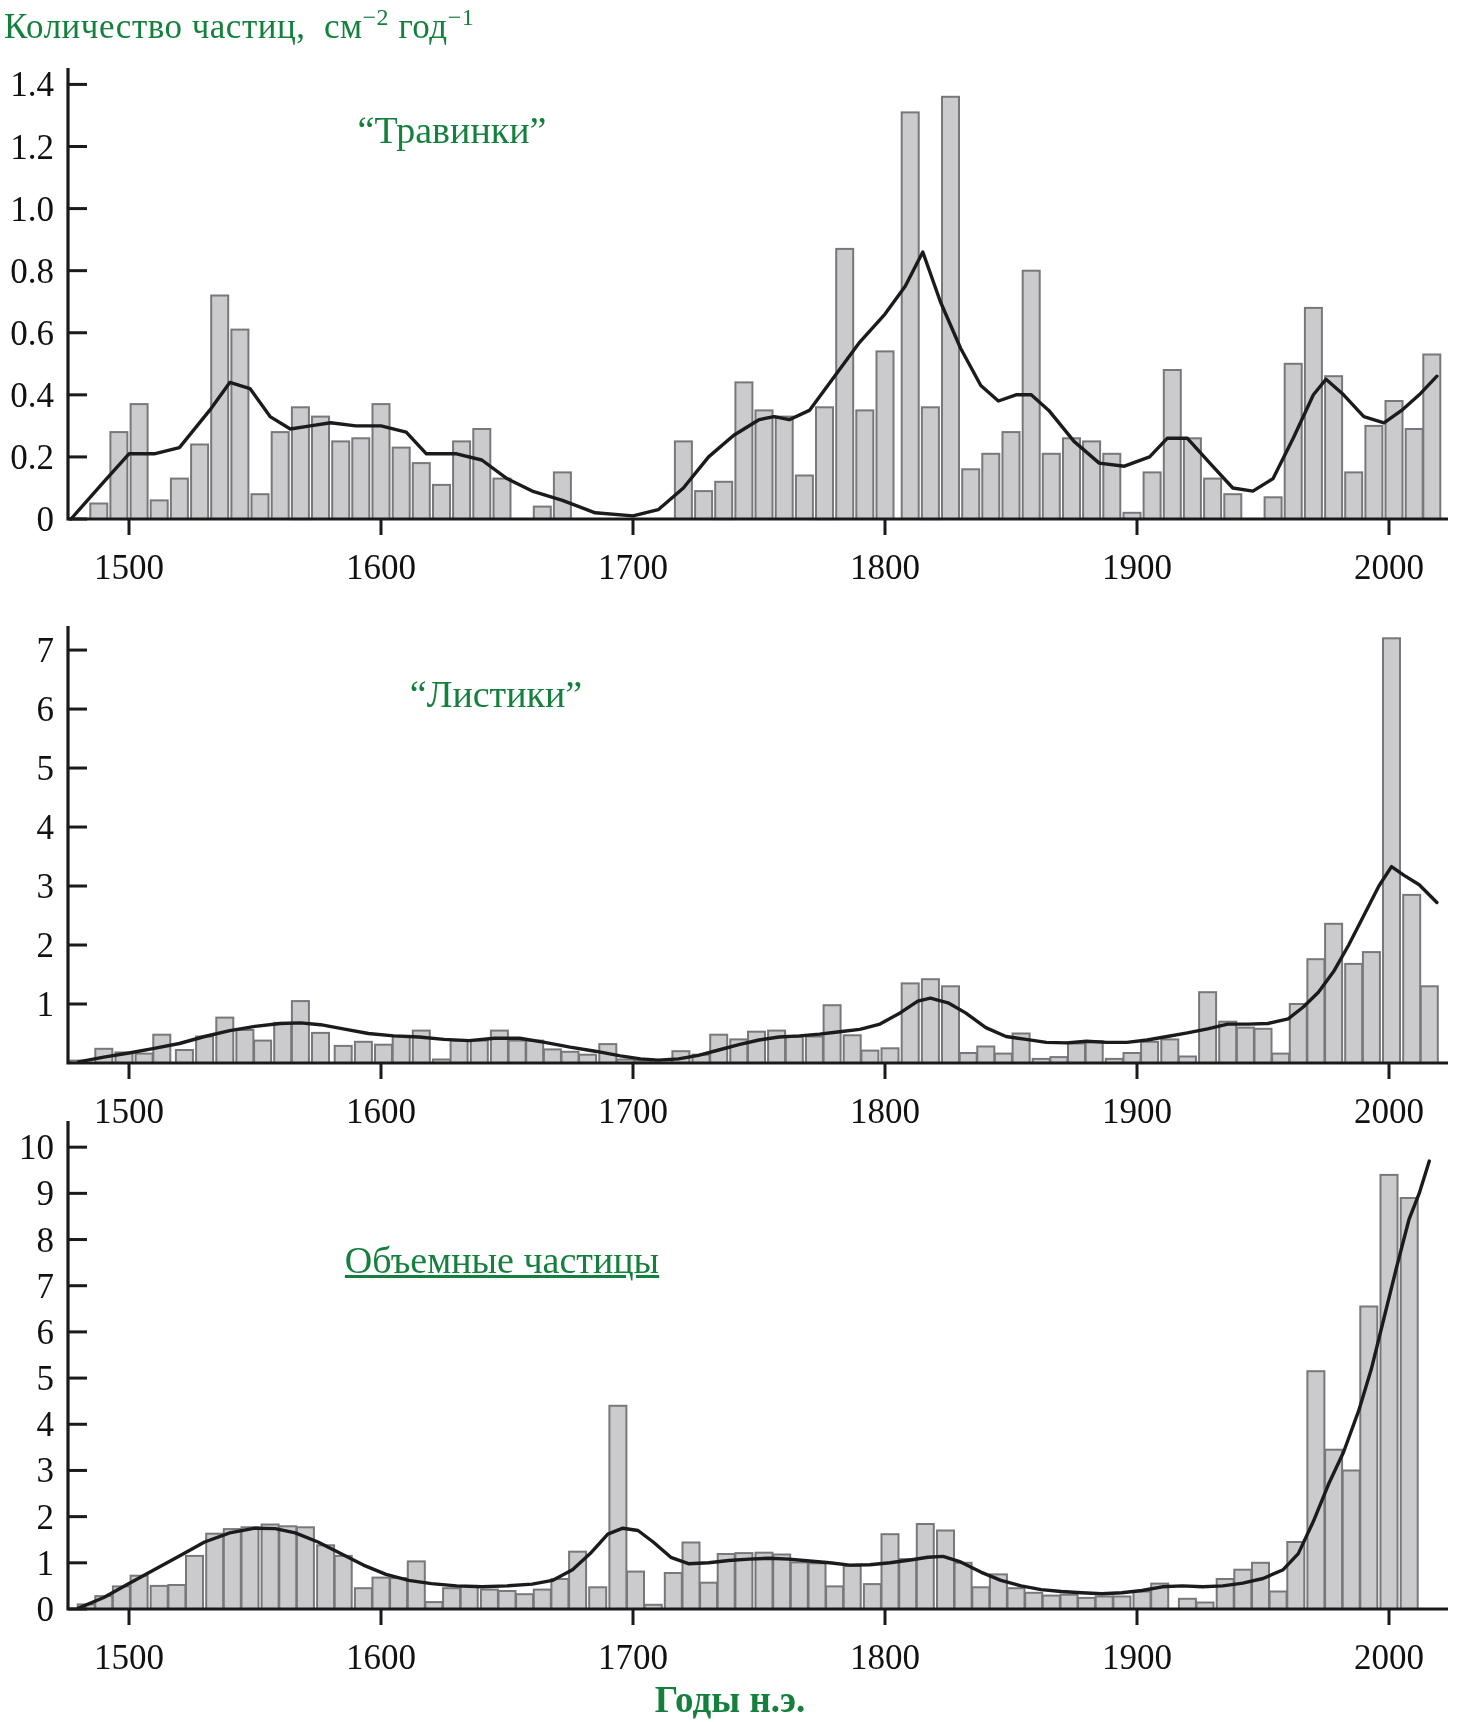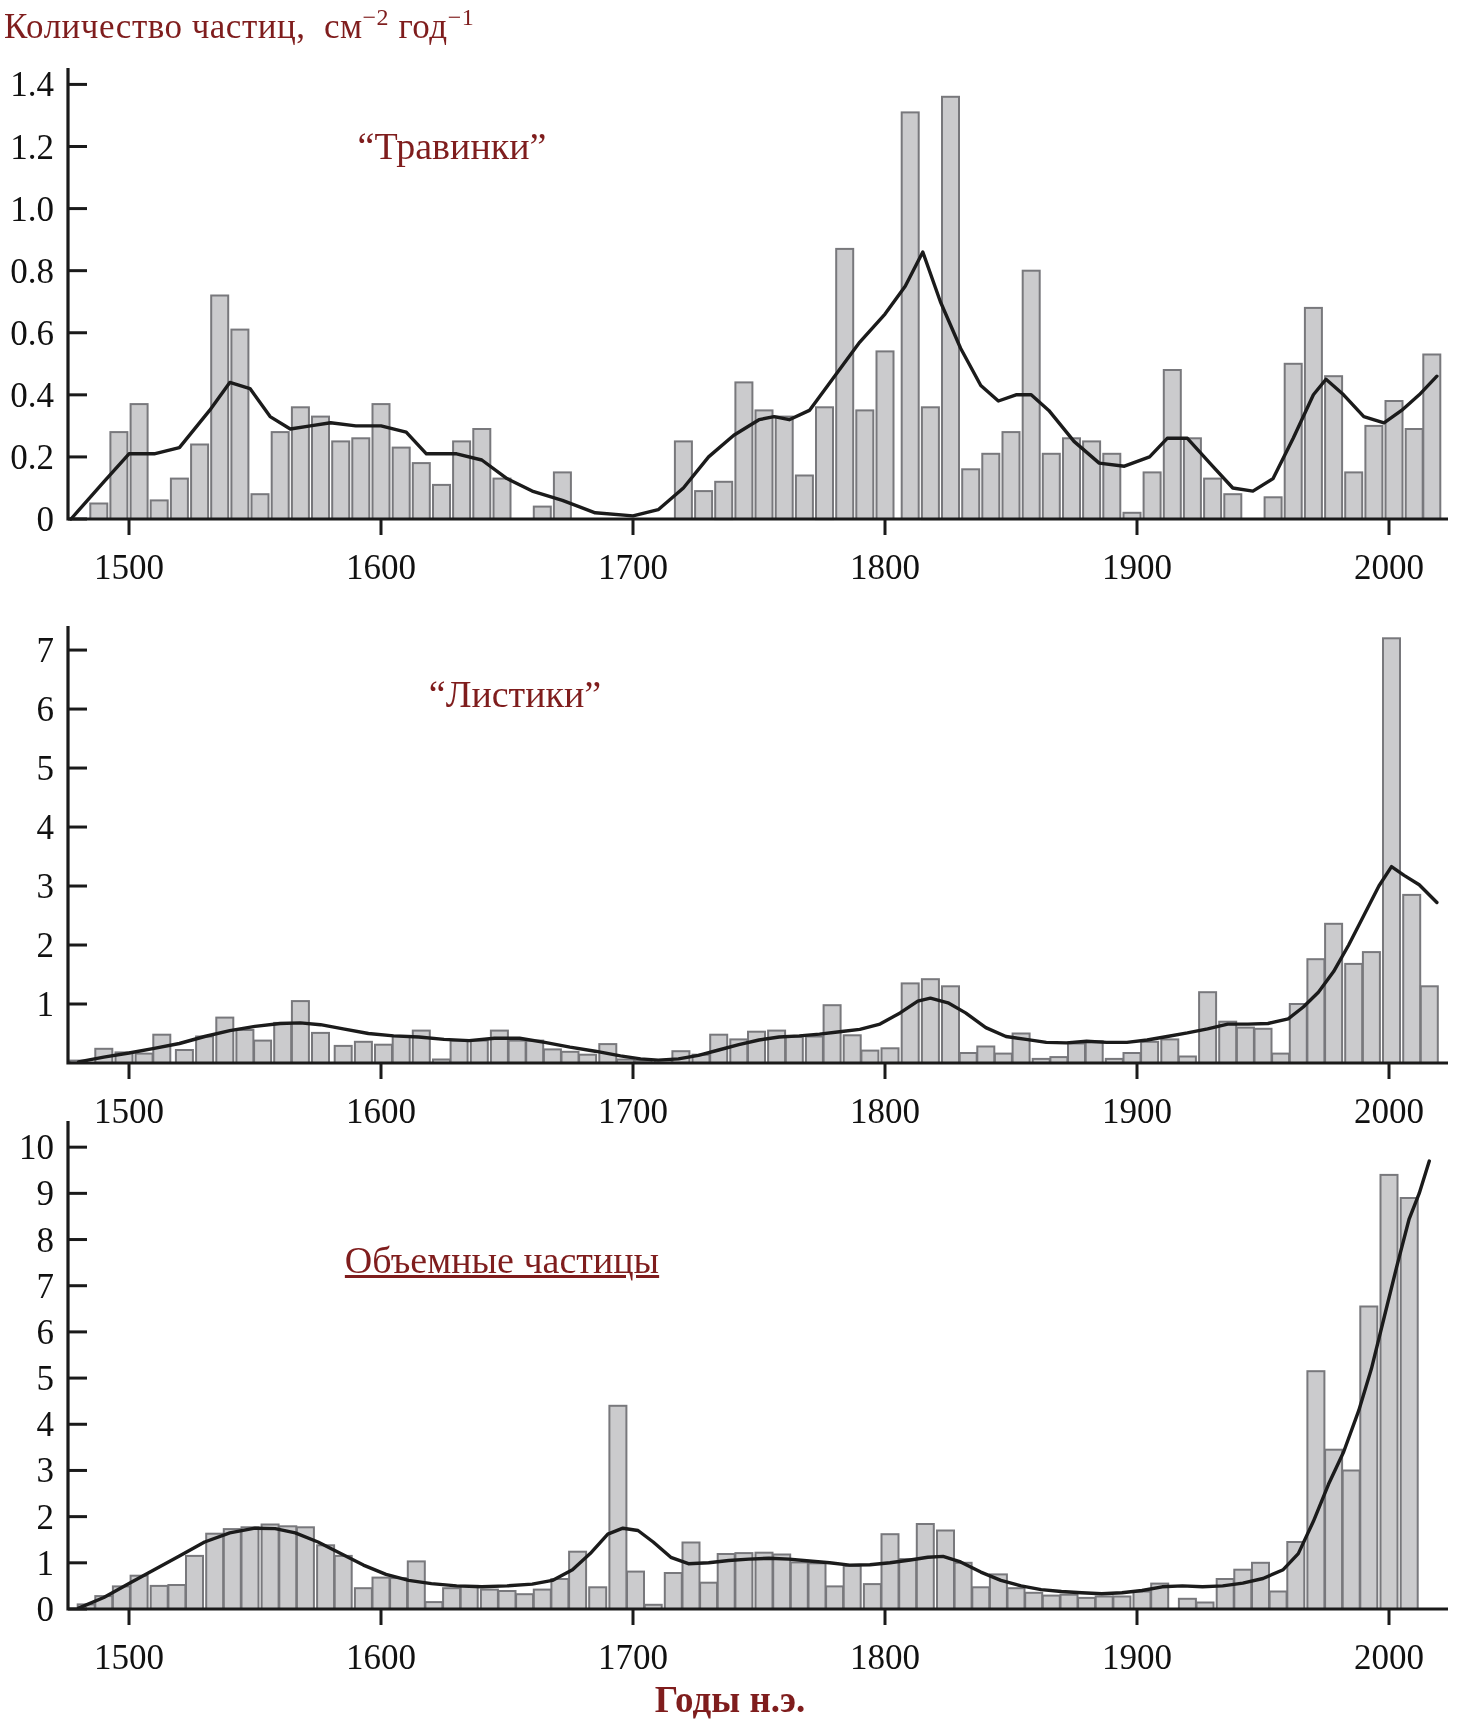--- a/index.html
+++ b/index.html
@@ -1,23 +1,23 @@
 <!DOCTYPE html>
 <html><head>
 <meta charset="utf-8">
 <style>
   html,body{margin:0;padding:0;background:#ffffff;}
   .fig{position:relative;width:1457px;height:1722px;background:#fff;overflow:hidden;
-       font-family:"Liberation Serif","DejaVu Serif",serif;color:#7f1d1d;}
+       font-family:"Liberation Serif","DejaVu Serif",serif;color:#15803d;}
   .fig-title{position:absolute;left:4px;top:4px;font-size:35px;white-space:pre;
              letter-spacing:0.5px;}
   .fig-title sup{font-size:24px;}
   .panel-title{position:absolute;transform:translateX(-50%);font-size:38px;white-space:nowrap;}
-  .pt1{left:452px;top:108px;margin-top:16px;}
-  .pt2{left:515px;top:672px;}
+  .pt1{left:452px;top:108px;}
+  .pt2{left:496px;top:672px;}
   .pt3{left:502px;top:1238px;text-decoration:underline;}
   .x-label{position:absolute;transform:translateX(-50%);left:730px;top:1678px;font-size:37px;font-weight:bold;}
   svg{position:absolute;left:0;top:0;}
   svg text{font-family:"Liberation Serif","DejaVu Serif",serif;}
 </style>
 </head>
 <body>
 
 <div class="fig">
   <div class="fig-title"><span>Количество частиц,  см</span><sup>−2</sup><span> год</span><sup>−1</sup></div>

